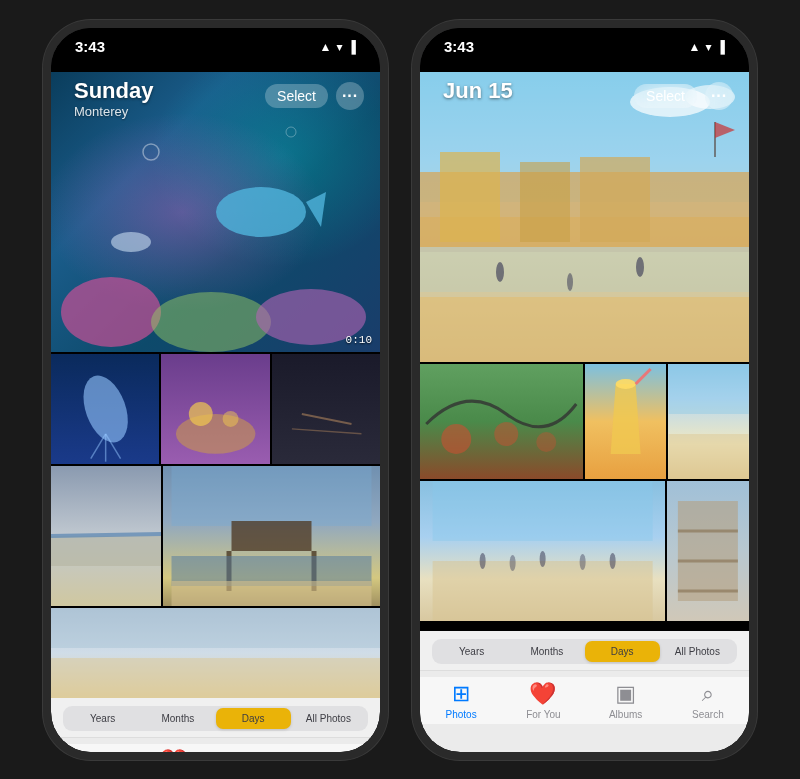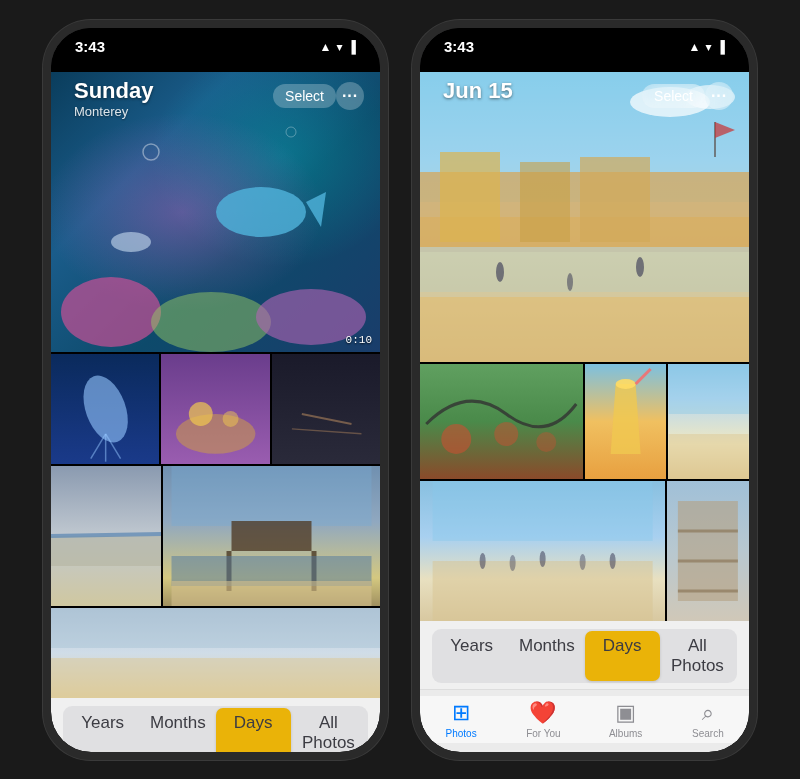--- a/index.html
+++ b/index.html
@@ -104,21 +104,21 @@
 
     .header-title p {
       font-size: 13px;
       opacity: 0.85;
       text-shadow: 0 1px 2px rgba(0,0,0,0.5);
     }
 
     .header-buttons {
       display: flex;
       align-items: center;
-      gap: 0;
+      gap: 8px;
       margin-top: 4px;
     }
 
     .header-btn {
       background: rgba(255,255,255,0.25);
       backdrop-filter: blur(10px);
       border: none;
       border-radius: 14px;
       color: #fff;
       font-size: 14px;
@@ -267,21 +267,21 @@
       background: rgba(118,118,128,0.12);
       border-radius: 9px;
       padding: 2px;
       margin: 6px 12px;
     }
 
     .segment-item {
       flex: 1;
       text-align: center;
       padding: 5px 0;
-      font-size: 17px;
+      font-size: 10px;
       color: #3c3c43;
       border-radius: 7px;
       cursor: pointer;
     }
 
     .segment-item.active {
       background: #eab308;
       box-shadow: 0 1px 3px rgba(0,0,0,0.15);
       font-weight: 400;
     }

